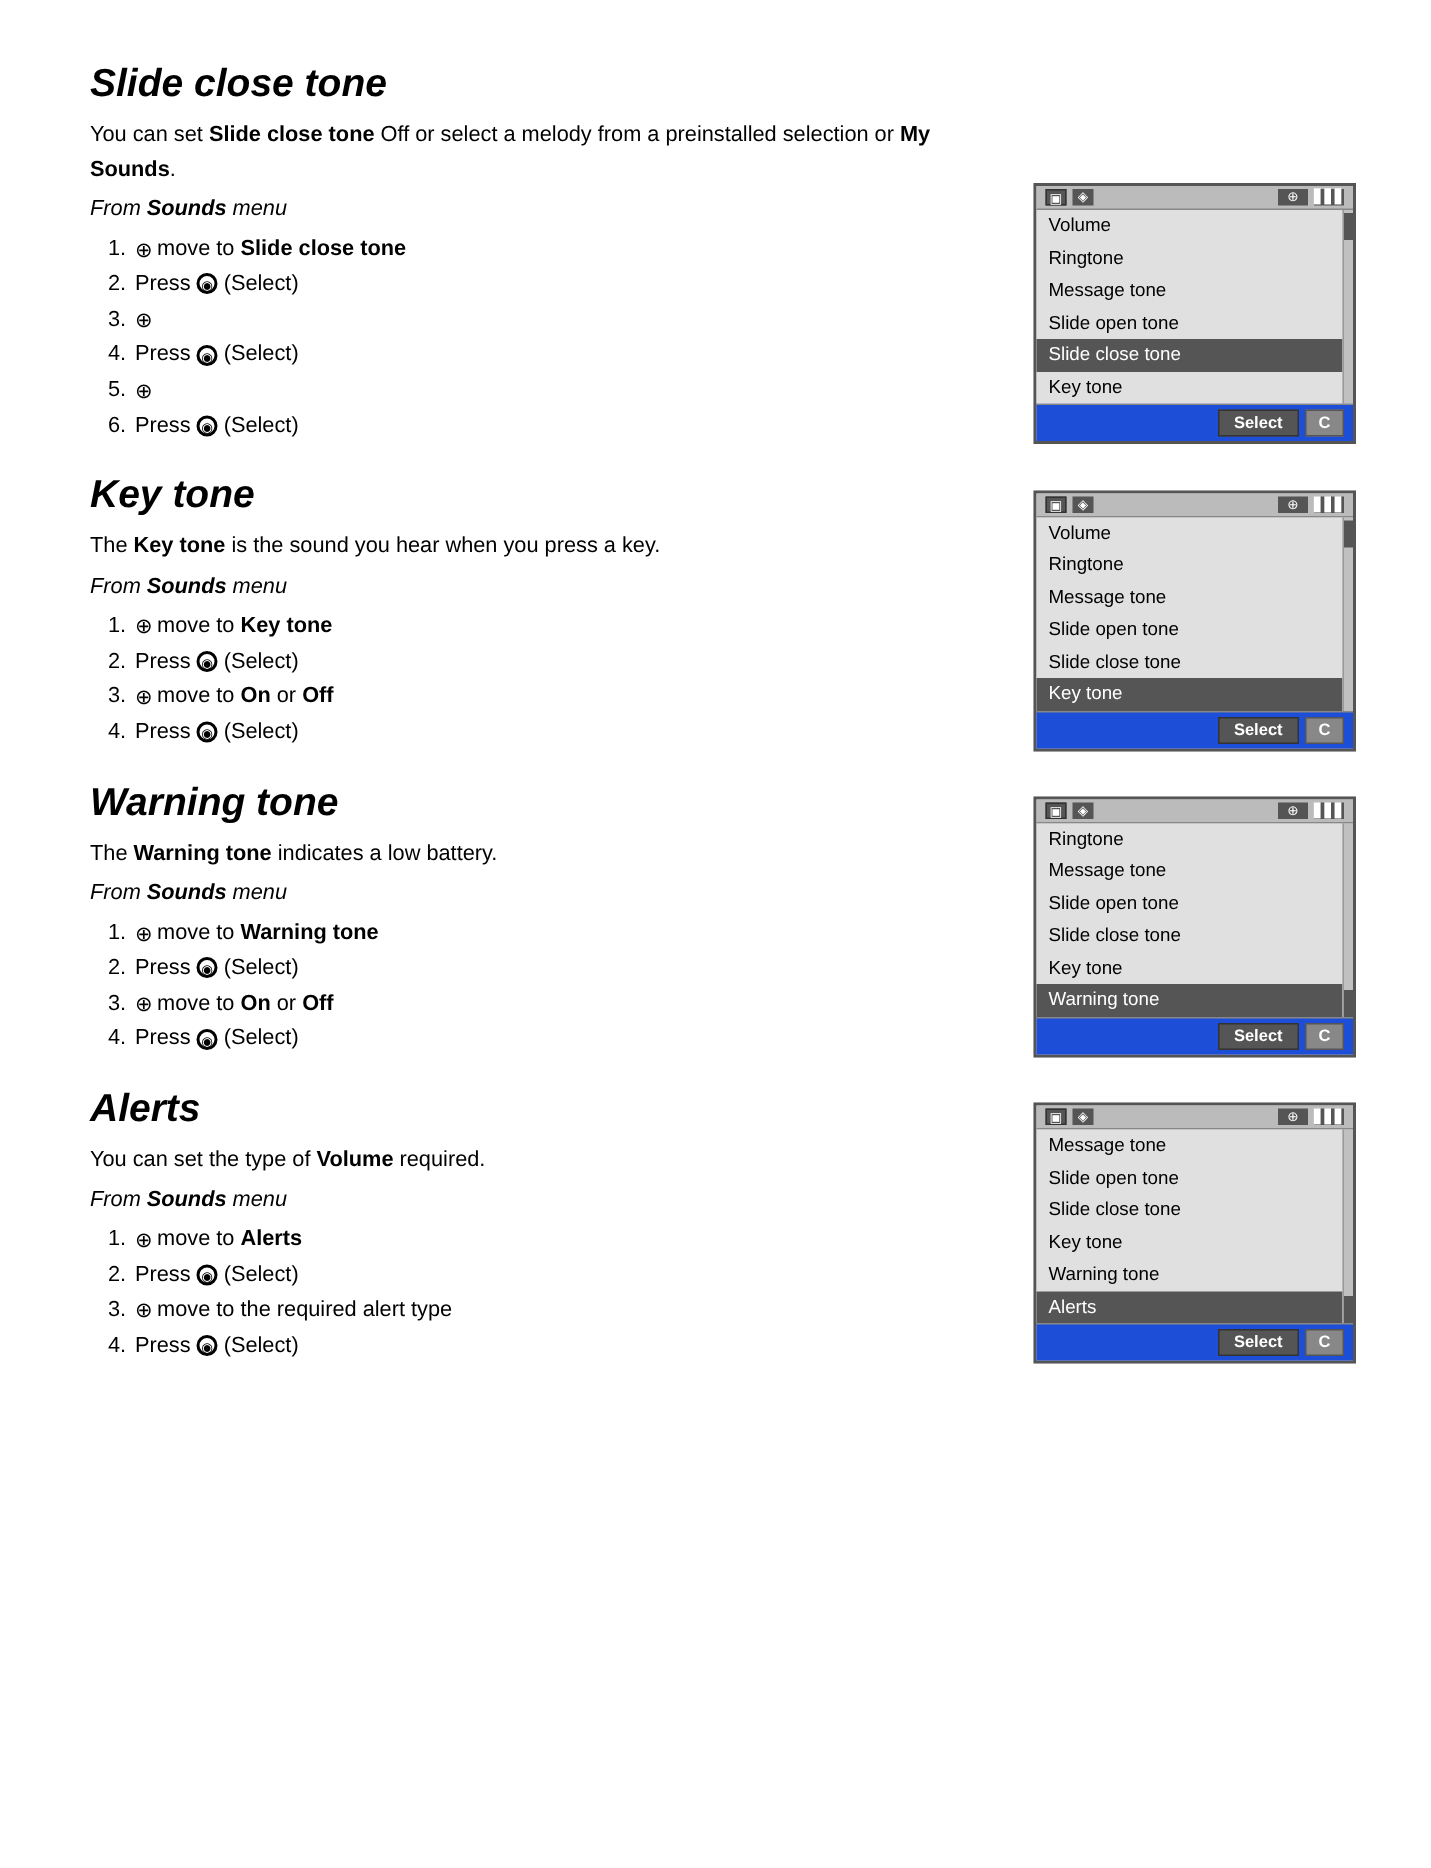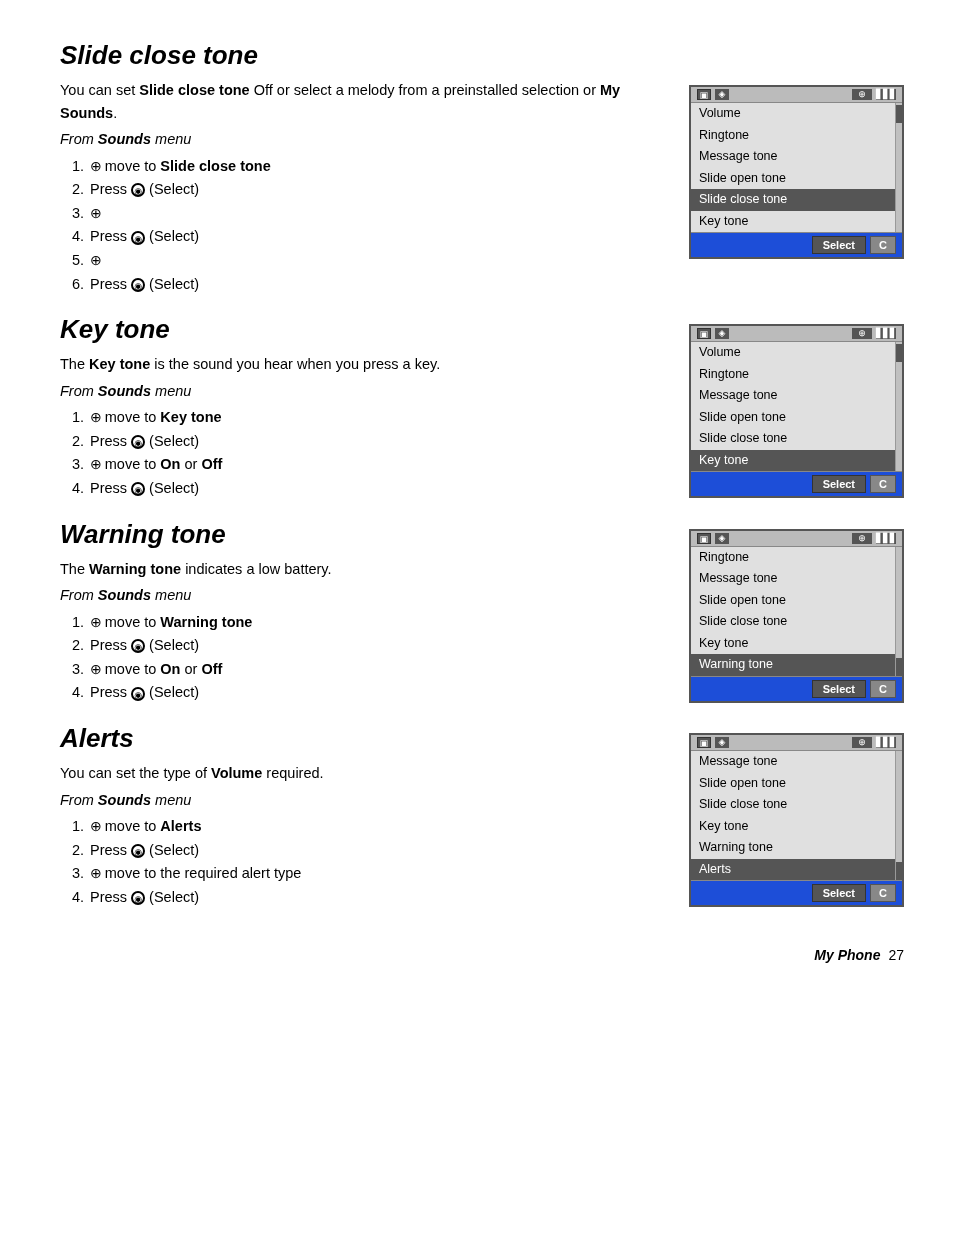--- a/index.html
+++ b/index.html
@@ -16,21 +16,21 @@
     .page-layout {
       display: flex;
       flex-direction: column;
       gap: 0;
     }
 
     .section {
       display: flex;
       flex-direction: row;
       margin-bottom: 10px;
-      align-items: center;
+      align-items: flex-end;
     }
 
     .section-content {
       flex: 1;
       padding-right: 20px;
     }
 
     .section-title {
       font-size: 26px;
       font-weight: bold;
@@ -422,17 +422,13 @@
         </div>
         <div class="phone-bottombar">
     <div></div>
     <div style="display:flex;gap:4px;align-items:center;">
       <span style="background:#555;color:#fff;font-size:11px;font-weight:bold;padding:2px 10px;border:1px solid #333;">Select</span>
       <span style="background:#888;color:#fff;font-size:11px;font-weight:bold;padding:2px 8px;border:1px solid #555;">C</span>
     </div>
   </div>
       </div>
     </div>
-    <div class="page-footer">
-      <span class="footer-brand">My Phone</span>
-      <span class="footer-page">27</span>
-    </div>
   </div>
 
 </body></html>

